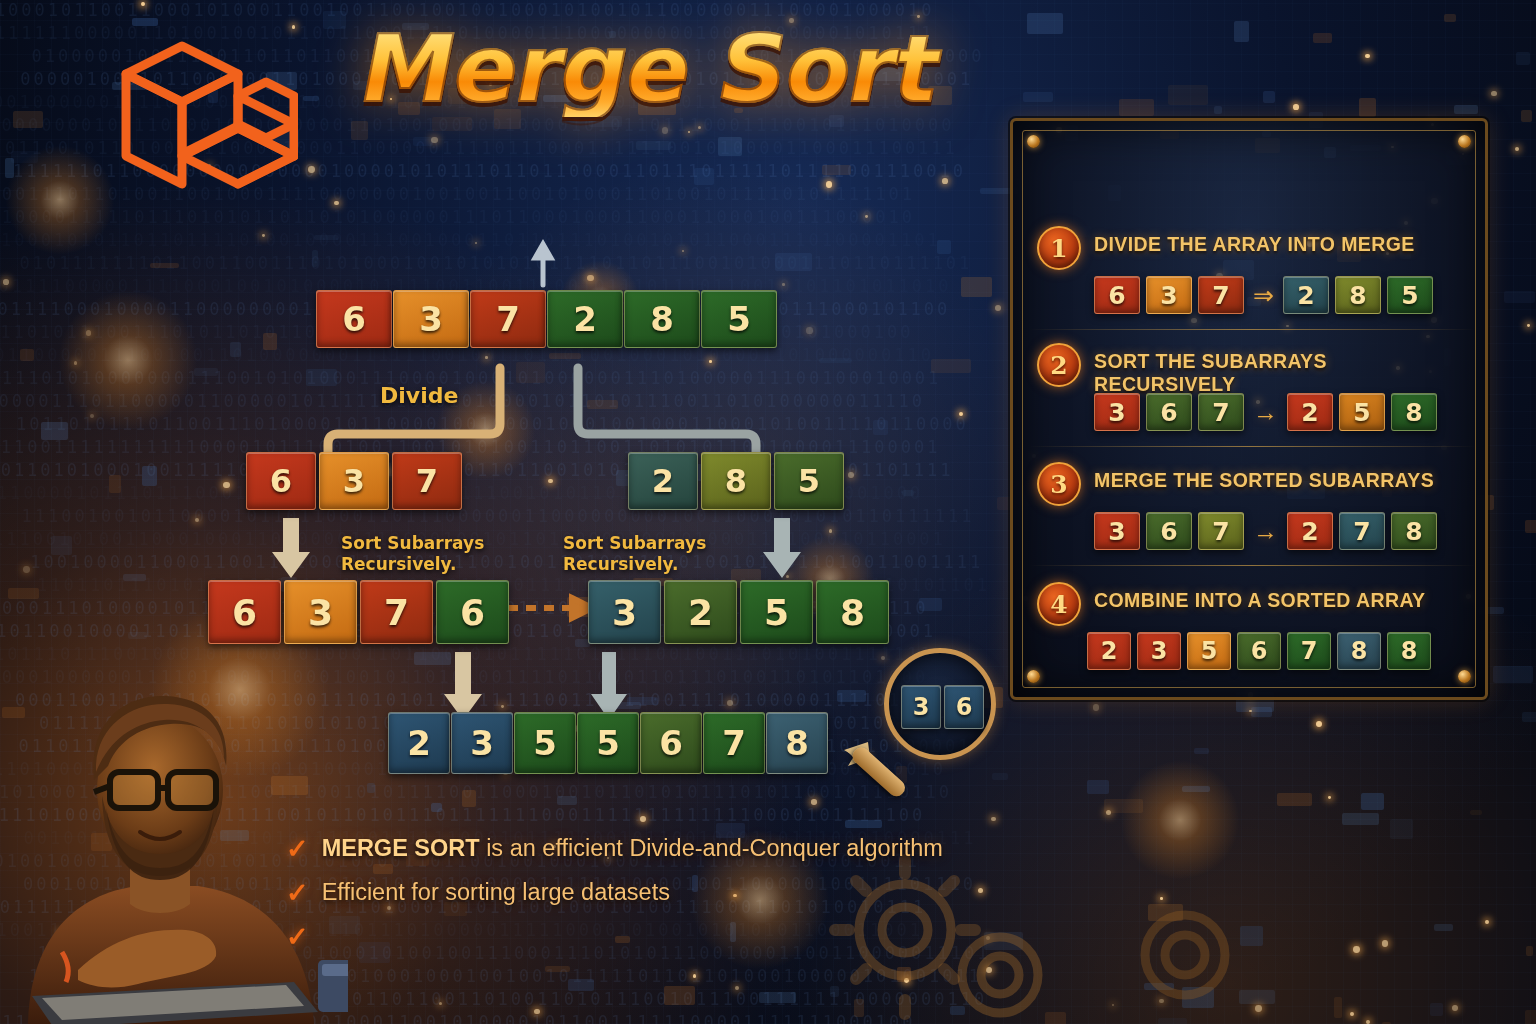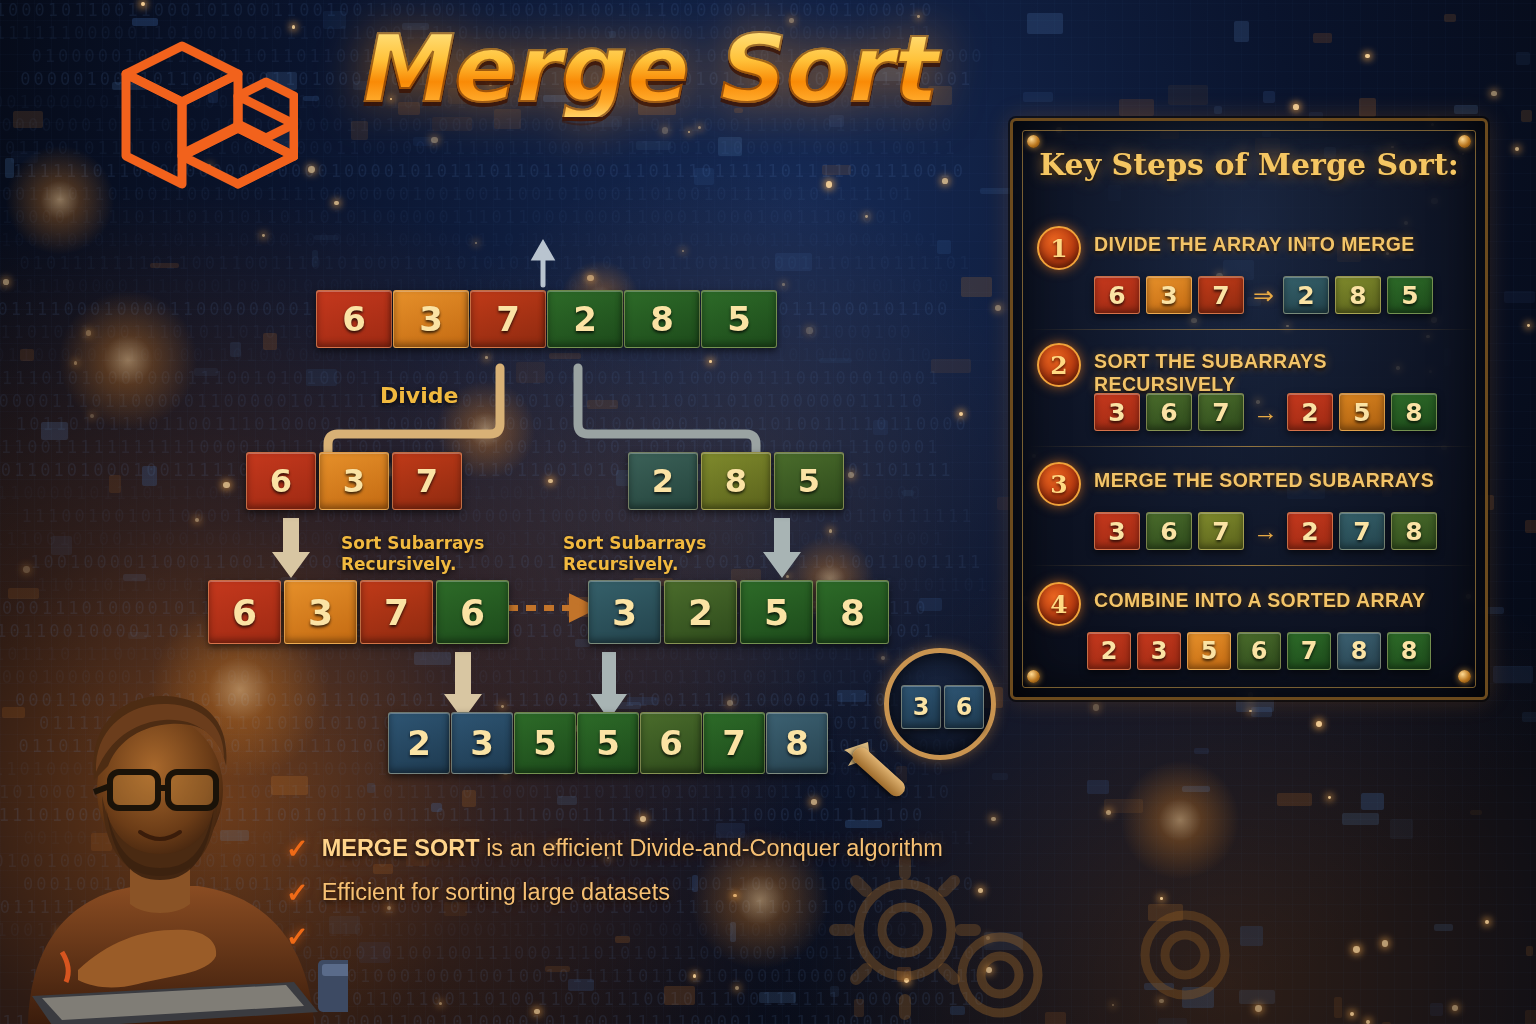--- a/index.html
+++ b/index.html
@@ -661,21 +661,20 @@
       </div>
   </div>
 
   <div class="panel">
     <div class="panel-inner"></div>
     <div class="rivet" style="left:14px; top:14px;"></div>
     <div class="rivet" style="right:14px; top:14px;"></div>
     <div class="rivet" style="left:14px; bottom:14px;"></div>
     <div class="rivet" style="right:14px; bottom:14px;"></div>
 
-    <div class="panel-title">Key Steps of Merge Sort:</div>
 
     <div id="steps">
         <div class="step" style="top: 105px;">
           <div class="badge">1</div>
           <div class="step-text">DIVIDE THE ARRAY INTO MERGE</div>
           <div class="step-row">
             <div class="row" style="position: static; gap: 6px;">
               <div class="box c-red" style="width: 46px; height: 38px; font-size: 25px;">6</div>
               <div class="box c-orange" style="width: 46px; height: 38px; font-size: 25px;">3</div>
               <div class="box c-red2" style="width: 46px; height: 38px; font-size: 25px;">7</div>

